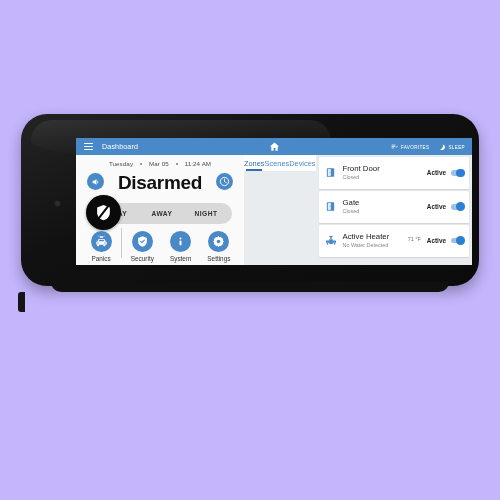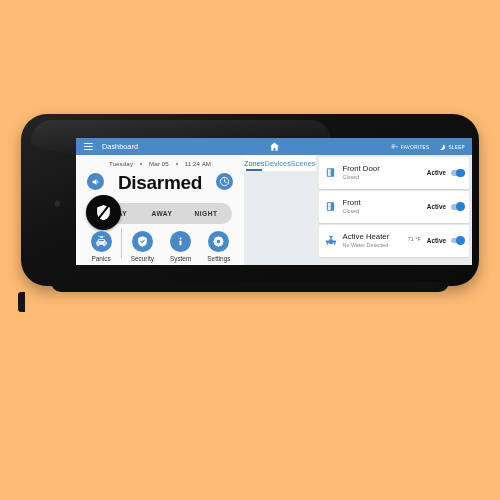--- a/index.html
+++ b/index.html
@@ -6,21 +6,21 @@
     margin: 0; padding: 0;
     width: 500px; height: 500px;
     background: #ffffff;
     font-family: "Liberation Sans", sans-serif;
     overflow: hidden;
   }
 
   #stage {
     position: relative;
     width: 500px; height: 500px;
-    background: #fdba74;
+    background: #c4b5fd;
   }
 
   
   #tablet {
     position: absolute;
     left: 21px; top: 114px;
     width: 458px; height: 172px;
     
   }
   .tab-body {
@@ -478,22 +478,22 @@
               </div>
               <div class="nav-label">Settings</div>
             </div>
           </div>
         </div>
 
         <div class="right-pane">
 
           <div class="tabs">
             <div class="tab active">Zones</div>
+            <div class="tab">Scenes</div>
             <div class="tab">Devices</div>
-            <div class="tab">Scenes</div>
           </div>
 
           <div class="zone-list">
 
             <div class="zone-row">
               <div class="zone-ic">
                 <svg width="11" height="11" viewBox="0 0 24 24" aria-hidden="true">
                   <rect x="4" y="2.5" width="16" height="19" rx="1.4" fill="#4a89c8"></rect>
                   <rect x="6.2" y="4.6" width="6.4" height="14.8" fill="#e8f0f8"></rect>
                   <circle cx="10.6" cy="12" r="1" fill="#4a89c8"></circle>
@@ -513,21 +513,21 @@
 
             <div class="zone-row">
               <div class="zone-ic">
                 <svg width="11" height="11" viewBox="0 0 24 24" aria-hidden="true">
                   <rect x="4" y="2.5" width="16" height="19" rx="1.4" fill="#4a89c8"></rect>
                   <rect x="6.2" y="4.6" width="6.4" height="14.8" fill="#e8f0f8"></rect>
                   <circle cx="10.6" cy="12" r="1" fill="#4a89c8"></circle>
                 </svg>
               </div>
               <div class="zone-txt">
-                <div class="zone-name">Front</div>
+                <div class="zone-name">Gate</div>
                 <div class="zone-sub">Closed</div>
               </div>
               <div class="zone-right">
                 <div class="zone-state">Active</div>
                 <div class="toggle">
                     <i></i>
                   </div>
               </div>
             </div>
 

